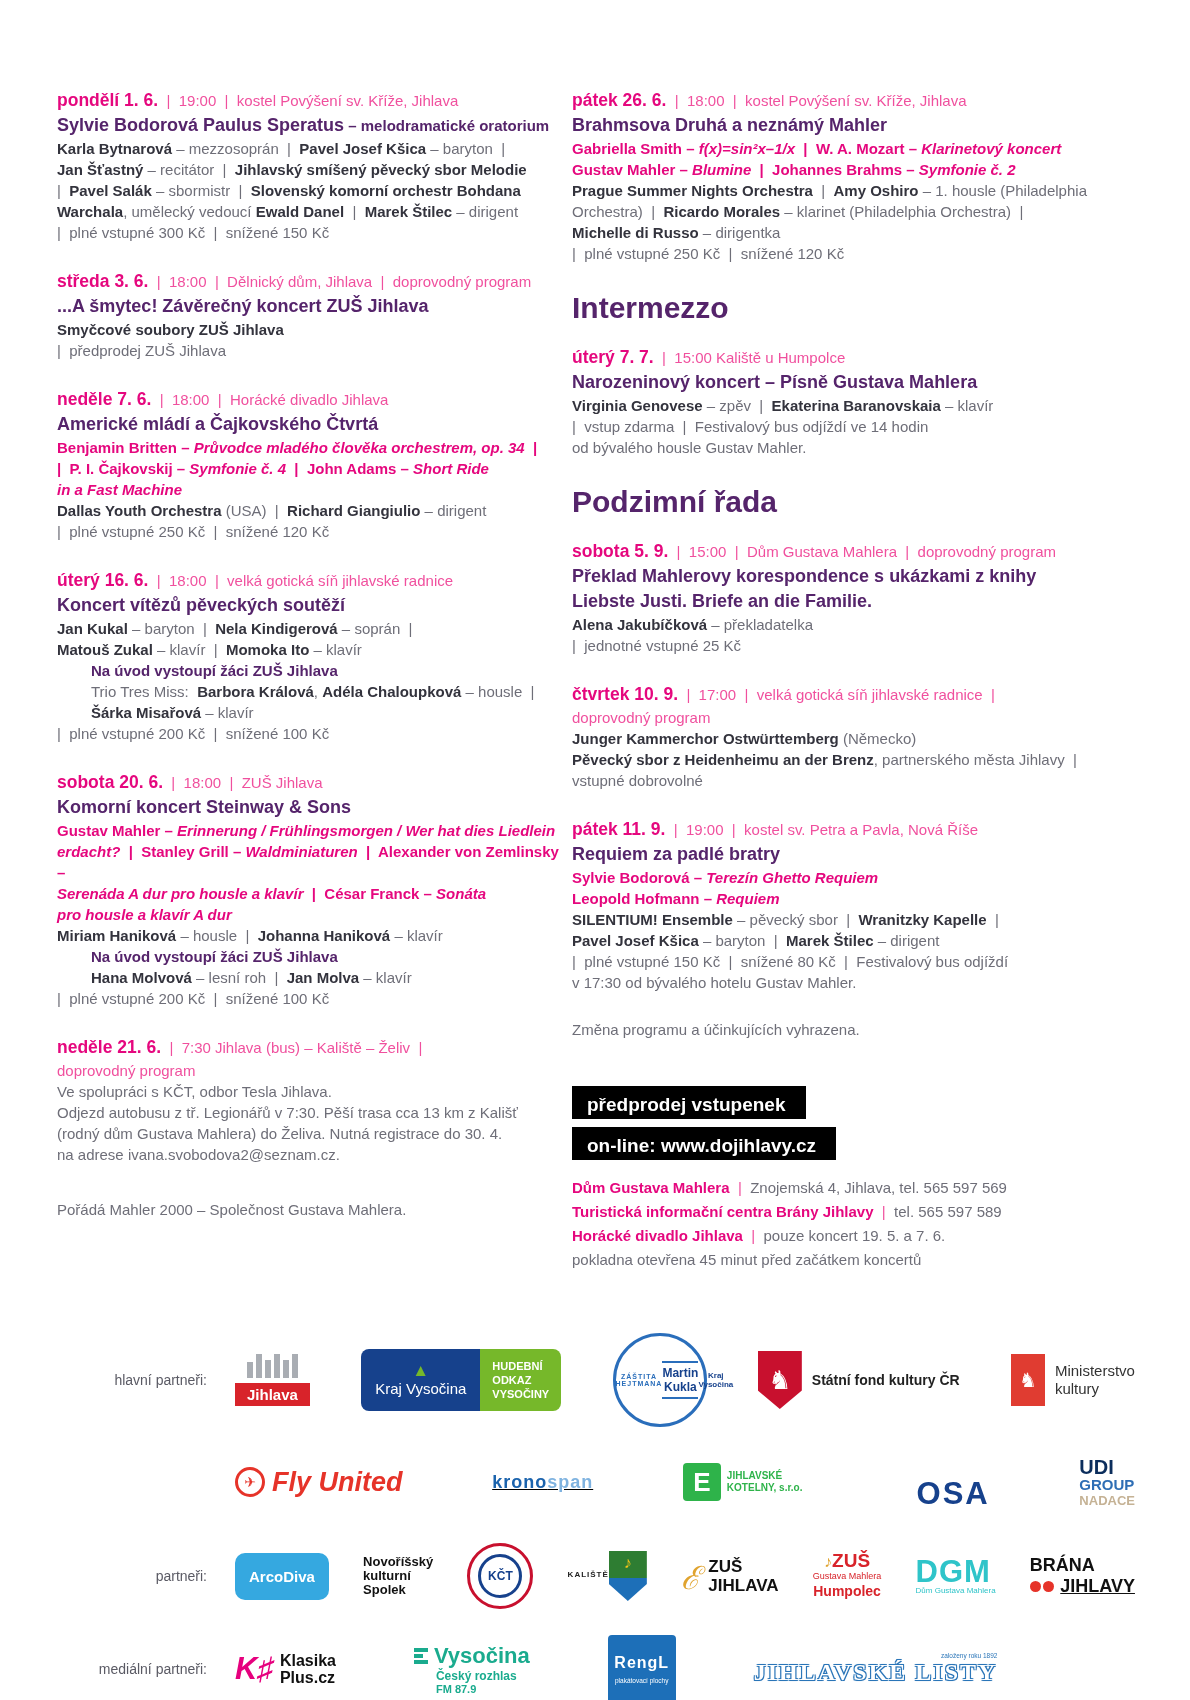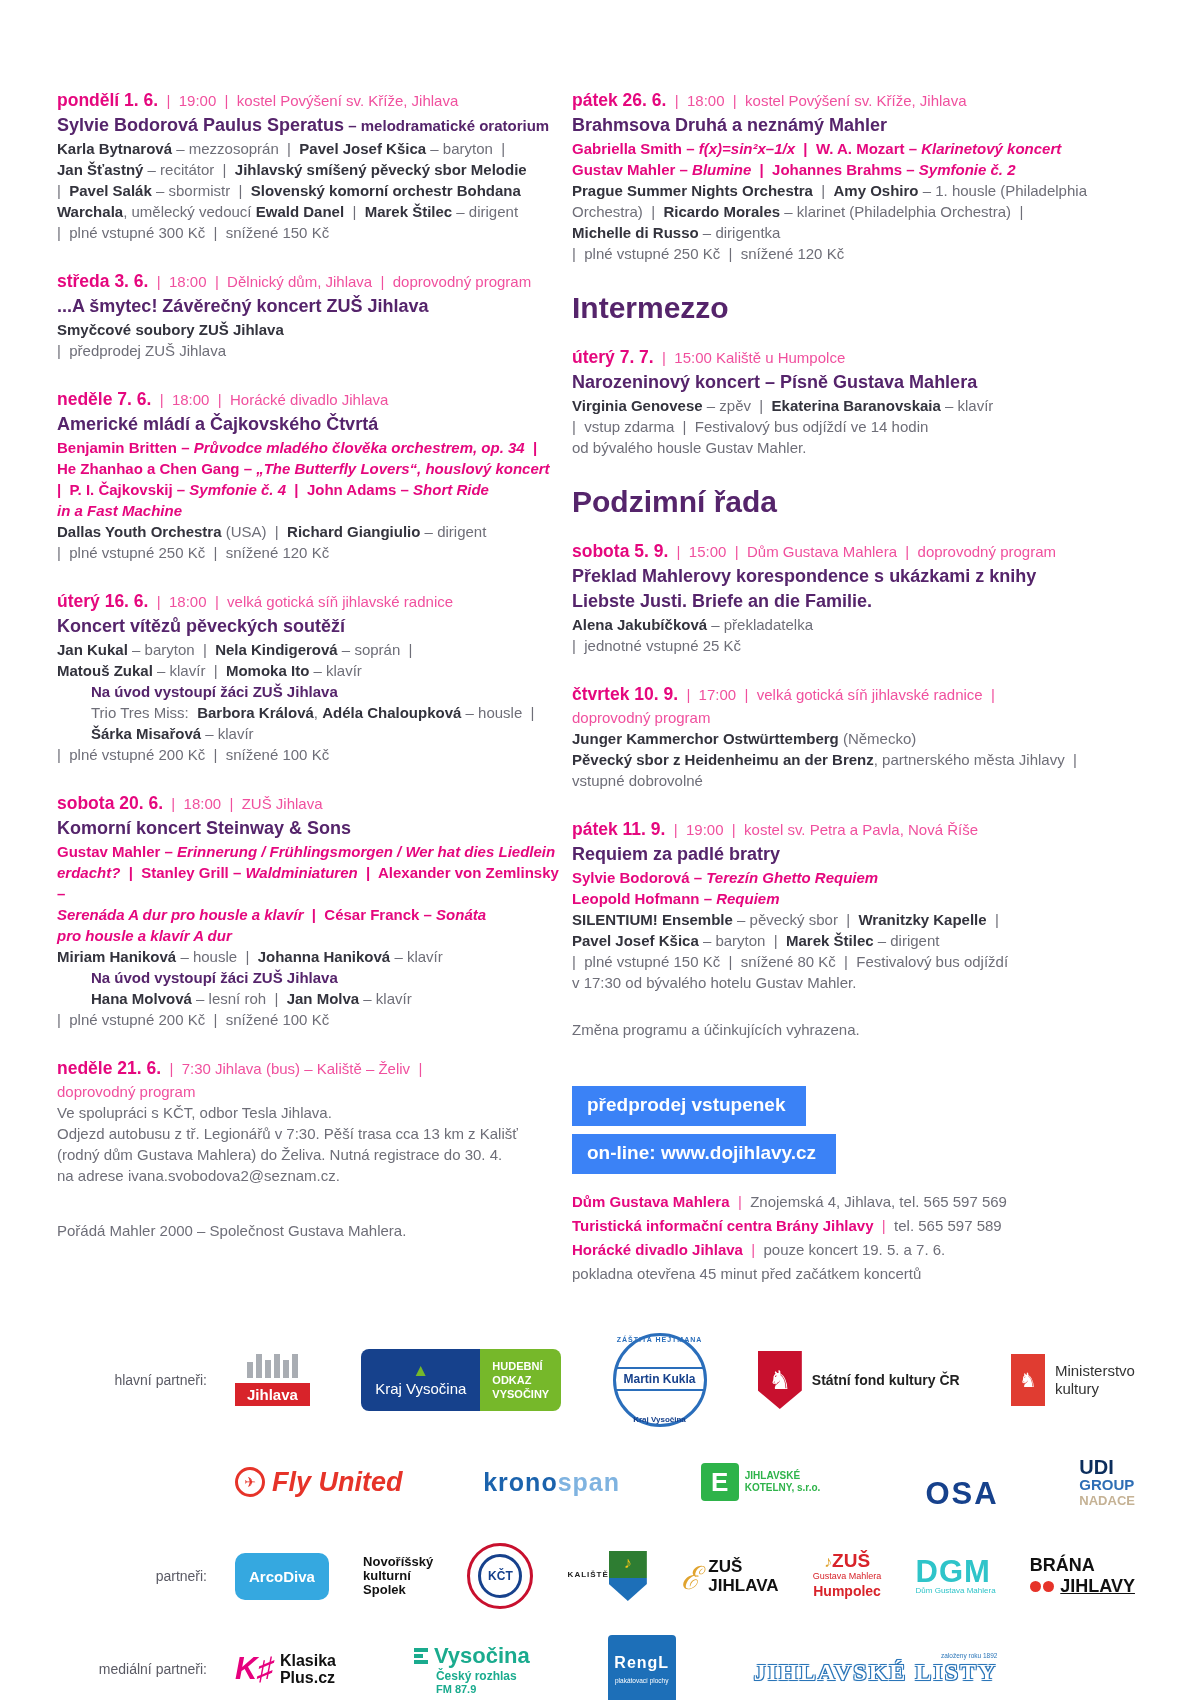--- a/index.html
+++ b/index.html
@@ -11,21 +11,21 @@
   .block{margin:0 0 26px 0;}
   .line{white-space:pre-wrap;font-size:15px;line-height:21px;color:#6e6e78;}
   .day-line{line-height:25px;}
   .title-line{line-height:24px;}
   .indent{padding-left:34px;}
   .section-heading{margin:14px 0 14px 0;}
   .section-heading .line{line-height:36px;}
   .note-block{margin:26px 0 46px 0;}
   .organizer{margin-top:34px;}
   .buttons{margin:0 0 16px 0;}
-  .btn{display:table;background:#3b82f6;padding:8px 20px 9px 15px;margin-bottom:8px;line-height:22px;}
+  .btn{display:table;background:#000000;padding:8px 20px 2px 15px;margin-bottom:8px;line-height:22px;}
   .contacts .line{line-height:24px;}
   
   .s-d{color:#e5077e;font-weight:700;font-size:17.5px;}
   .s-t{color:#f0509e;font-size:15px;}
   .s-T{color:#55246b;font-weight:700;font-size:18px;}
   .s-Ts{color:#55246b;font-weight:700;font-size:15px;}
   .s-m{color:#e5077e;font-weight:700;}
   .s-i{color:#e5077e;font-weight:700;font-style:italic;}
   .s-b{color:#33333d;font-weight:700;}
   .s-g{color:#6e6e78;}
@@ -44,34 +44,34 @@
   .plogos{flex:1;display:flex;align-items:center;justify-content:space-between;}
   .prow4 .plogos{justify-content:flex-start;gap:78px;}
   .towers{display:flex;gap:3px;align-items:flex-end;justify-content:center;margin-bottom:5px;}
   .tw{width:6px;background:#a9adb3;}
   .jihlava-box{background:#d8232a;color:#fff;font-weight:700;font-size:15px;padding:3px 12px;display:table;margin:0 auto;}
   .vys{display:flex;border-radius:8px;overflow:hidden;}
   .vys-left{background:#16418c;color:#fff;padding:12px 14px;display:flex;flex-direction:column;justify-content:center;align-items:center;gap:2px;}
   .vys-tree{color:#76b82a;font-size:17px;line-height:14px;}
   .vys-kraj{font-size:15px;}
   .vys-right{background:#76b82a;color:#fff;font-weight:700;font-size:11px;line-height:14px;padding:10px 12px;display:flex;flex-direction:column;justify-content:center;}
-  .seal{width:94px;height:94px;border:3px solid #2a6ebb;border-radius:50%;display:flex;flex-direction:column;align-items:center;justify-content:space-between;text-align:center;box-sizing:border-box;}
+  .seal{width:94px;height:94px;border:3px solid #2a6ebb;border-radius:50%;display:flex;flex-direction:row;align-items:center;justify-content:flex-start;text-align:center;box-sizing:border-box;}
   .seal-top{font-size:7px;color:#2a6ebb;font-weight:700;letter-spacing:1px;}
   .seal-band{width:100%;border-top:2px solid #2a6ebb;border-bottom:2px solid #2a6ebb;color:#16418c;font-weight:700;font-size:12px;padding:3px 0;margin:3px 0;}
   .seal-bot{font-size:8px;color:#16418c;font-weight:700;}
   .fond{display:flex;align-items:center;gap:10px;}
   .shield{width:44px;height:58px;background:#c8102e;clip-path:polygon(0 0,100% 0,100% 68%,50% 100%,0 68%);color:#fff;display:flex;align-items:center;justify-content:center;font-size:26px;}
   .fond-text{font-weight:700;color:#222;font-size:14px;}
   .min{display:flex;align-items:center;gap:10px;}
   .min-mark{width:34px;height:52px;background:#e03c31;color:#fff;display:flex;align-items:center;justify-content:center;font-size:20px;}
   .min-text{font-size:15px;color:#333;line-height:18px;}
   .fly{display:flex;align-items:center;gap:7px;color:#e63329;}
   .fly-circ{width:30px;height:30px;border:3px solid #e63329;border-radius:50%;display:flex;align-items:center;justify-content:center;font-size:14px;box-sizing:border-box;}
   .fly-text{font-style:italic;font-weight:800;font-size:27px;}
-  .krono{font-weight:800;font-size:25px;letter-spacing:1px;}
+  .krono{font-weight:800;font-size:18px;letter-spacing:1px;text-decoration:underline;}
   .krono .k1{color:#1b63ad;}
   .krono .k2{color:#7fb3e0;}
   .kot{display:flex;align-items:center;gap:6px;}
   .kot-e{width:38px;height:38px;background:#2eb34a;border-radius:4px;color:#fff;font-weight:800;font-size:26px;display:flex;align-items:center;justify-content:center;}
   .kot-t{color:#2eb34a;font-weight:700;font-size:10px;max-width:100px;line-height:12px;}
   .osa{font-weight:800;font-size:31px;color:#16418c;letter-spacing:2px;margin-top:24px;}
   .udi span{display:block;font-weight:800;}
   .udi .u1{color:#0b2d5c;font-size:20px;line-height:20px;}
   .udi .u2{color:#2e6eb5;font-size:15px;line-height:16px;}
   .udi .u3{color:#c5b295;font-size:13px;line-height:15px;}
@@ -132,21 +132,20 @@
       <div class="block event">
         <div class="line day-line"><span class="s-d">středa 3. 6.</span><span class="s-t">  |  18:00  |  Dělnický dům, Jihlava  |  doprovodný program</span></div>
         <div class="line title-line"><span class="s-T">...A šmytec! Závěrečný koncert ZUŠ Jihlava</span></div>
         <div class="line "><span class="s-b">Smyčcové soubory ZUŠ Jihlava</span></div>
         <div class="line "><span class="s-g">|  předprodej ZUŠ Jihlava</span></div>
       </div>
       <div class="block event">
         <div class="line day-line"><span class="s-d">neděle 7. 6.</span><span class="s-t">  |  18:00  |  Horácké divadlo Jihlava</span></div>
         <div class="line title-line"><span class="s-T">Americké mládí a Čajkovského Čtvrtá</span></div>
         <div class="line "><span class="s-m">Benjamin Britten – </span><span class="s-i">Průvodce mladého člověka orchestrem, op. 34</span><span class="s-m">  |</span></div>
-        <div class="line "><span class="s-m">He Zhanhao a Chen Gang – </span><span class="s-i">„The Butterfly Lovers“, houslový koncert</span></div>
         <div class="line "><span class="s-m">|  P. I. Čajkovskij – </span><span class="s-i">Symfonie č. 4</span><span class="s-m">  |  John Adams – </span><span class="s-i">Short Ride</span></div>
         <div class="line "><span class="s-i">in a Fast Machine</span></div>
         <div class="line "><span class="s-b">Dallas Youth Orchestra</span><span class="s-g"> (USA)  |  </span><span class="s-b">Richard Giangiulio</span><span class="s-g"> – dirigent</span></div>
         <div class="line "><span class="s-g">|  plné vstupné 250 Kč  |  snížené 120 Kč</span></div>
       </div>
       <div class="block event">
         <div class="line day-line"><span class="s-d">úterý 16. 6.</span><span class="s-t">  |  18:00  |  velká gotická síň jihlavské radnice</span></div>
         <div class="line title-line"><span class="s-T">Koncert vítězů pěveckých soutěží</span></div>
         <div class="line "><span class="s-b">Jan Kukal</span><span class="s-g"> – baryton  |  </span><span class="s-b">Nela Kindigerová</span><span class="s-g"> – soprán  |</span></div>
         <div class="line "><span class="s-b">Matouš Zukal</span><span class="s-g"> – klavír  |  </span><span class="s-b">Momoka Ito</span><span class="s-g"> – klavír</span></div>

